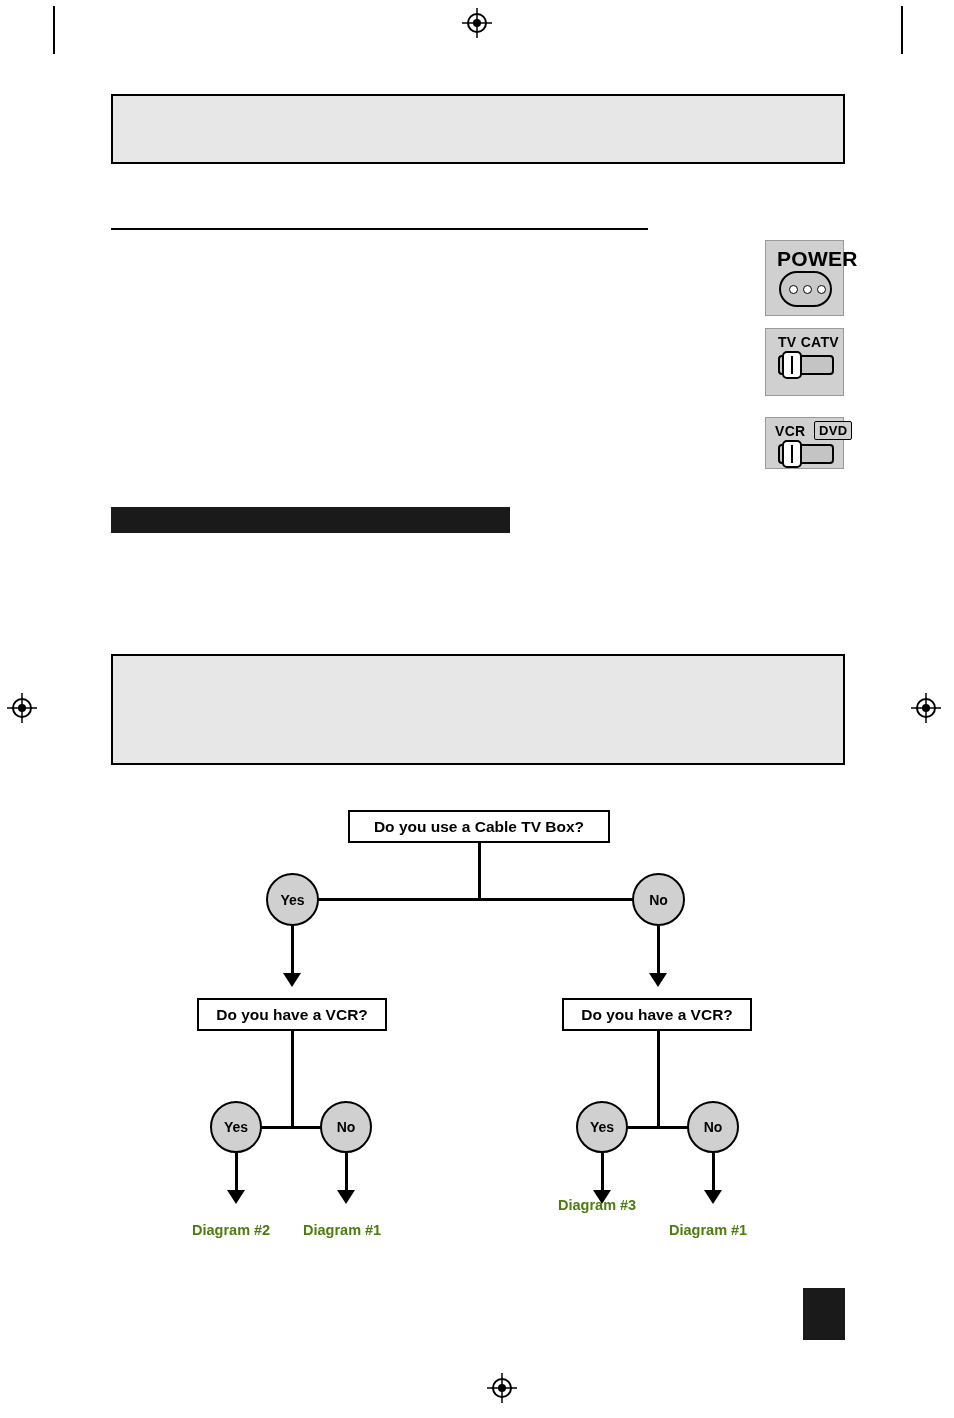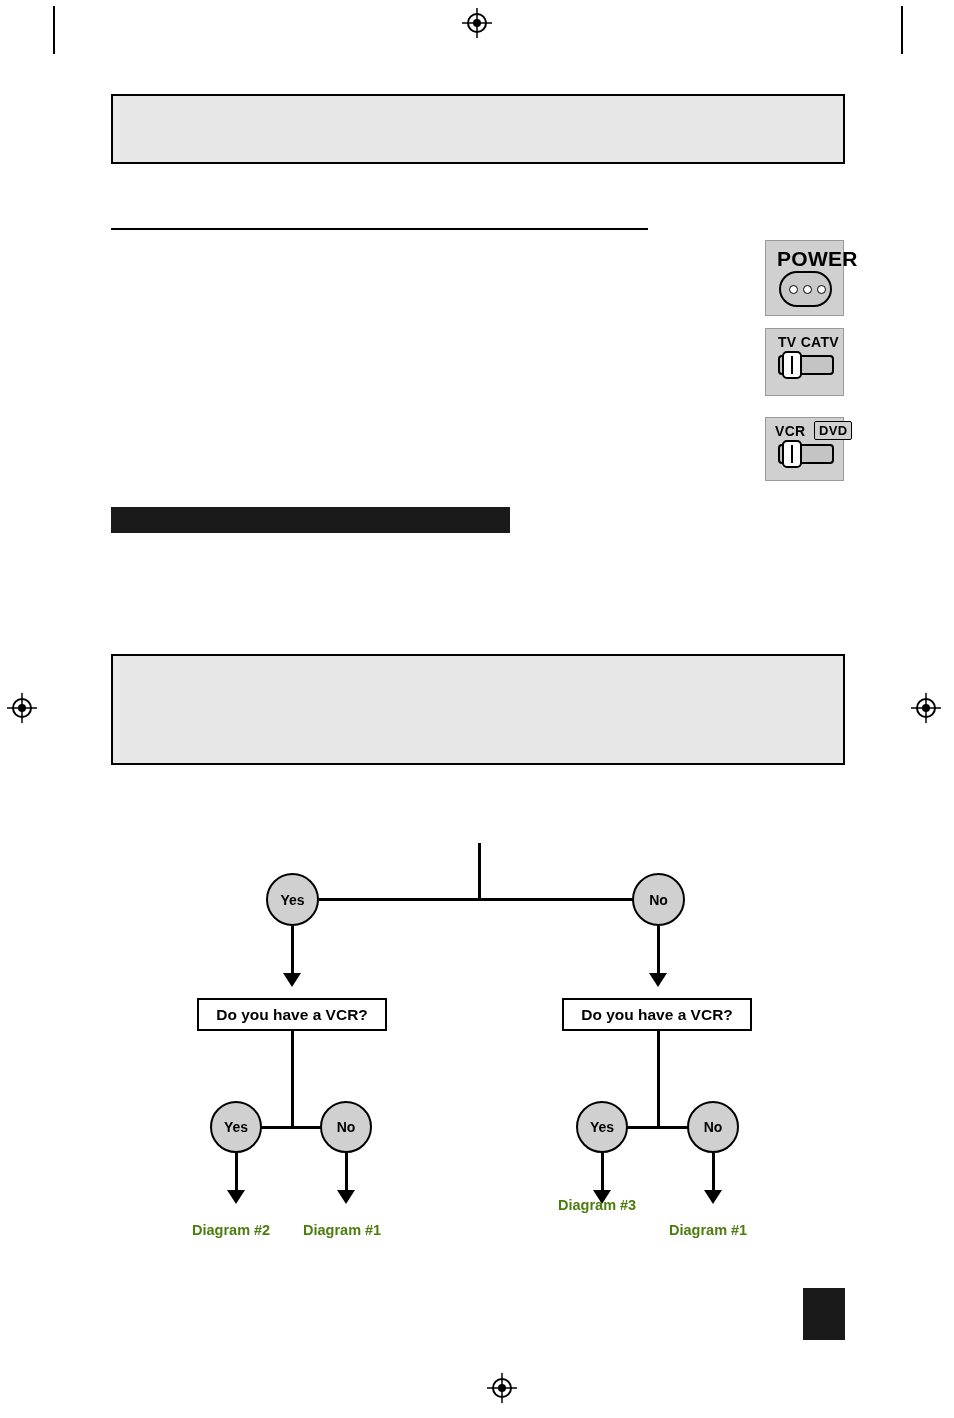--- a/index.html
+++ b/index.html
@@ -253,29 +253,32 @@
     </div>
   </div>
 </div>
 
 <div class="key-card" style="left:765px; top:328px; width:79px; height:68px;">
   <span class="key-label key-tvcatv-label">TV CATV</span>
   <div class="slider-track"></div>
   <div class="slider-knob"></div>
 </div>
 
-<div class="key-card" style="left:765px; top:417px; width:79px; height:64px;">
+<div class="key-card" style="left:765px; top:417px; width:79px; height:52px;">
   <span class="key-label key-vcr-label">VCR</span>
   <span class="key-label key-dvd-label">DVD</span>
   <div class="slider-track"></div>
   <div class="slider-knob"></div>
 </div>
 
 <div id="flowchart">
 
+  <div class="node-box" style="left:348px; top:20px; width:262px; height:33px;">
+    <span>Do you use a Cable TV Box?</span>
+  </div>
 
   <div class="line line-v" style="left:478px; top:53px; height:57px;"></div>
 
   <div class="line line-h" style="left:316px; top:108px; width:324px;"></div>
 
   <div class="node-circle" style="left:266px; top:83px; width:53px; height:53px;">
     <span>Yes</span>
   </div>
   <div class="node-circle" style="left:632px; top:83px; width:53px; height:53px;">
     <span>No</span>

